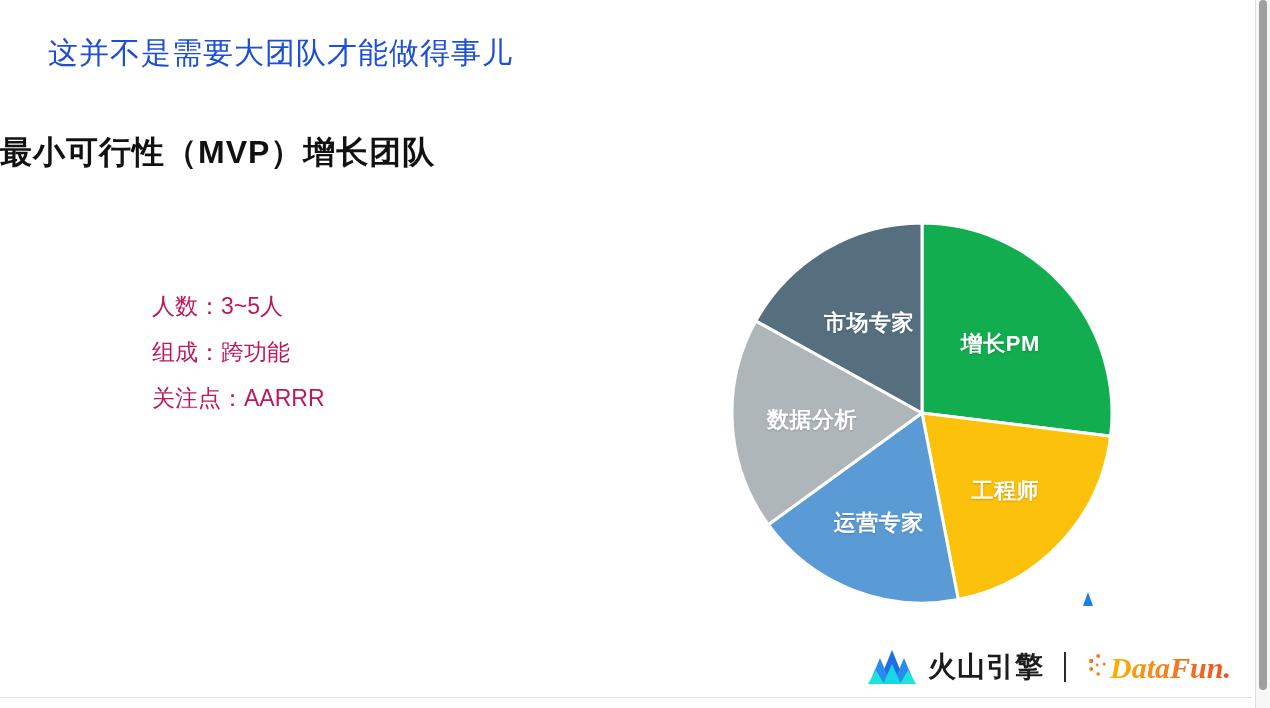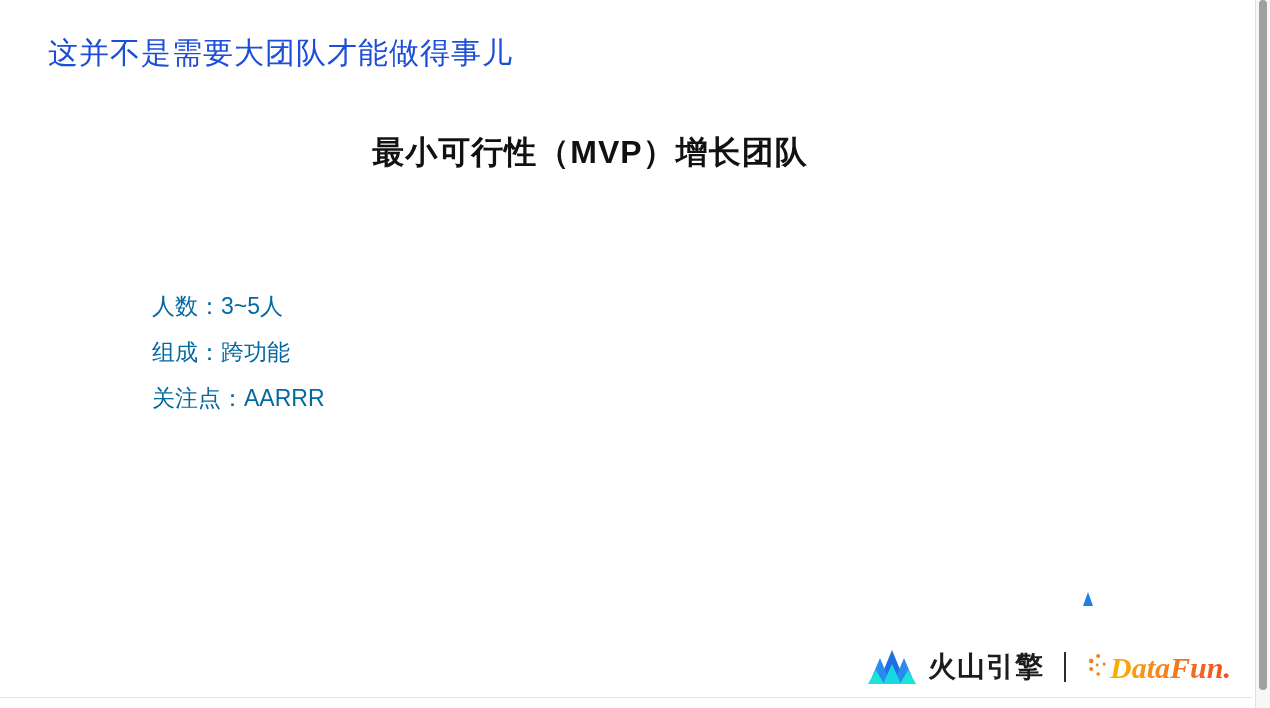--- a/index.html
+++ b/index.html
@@ -39,39 +39,38 @@
     letter-spacing: 1px;
     white-space: nowrap;
   }
 
   
   #main-heading {
     position: absolute;
     left: 0;
     top: 130px;
     width: 1180px;
-    text-align: center;
     font-size: 32px;
     line-height: 44px;
     font-weight: 700;
     color: #111111;
     letter-spacing: 1px;
   }
 
   
   #spec-list {
     position: absolute;
     left: 152px;
     top: 283px;
     width: 470px;
   }
   .spec-line {
     font-size: 23px;
     line-height: 46px;
-    color: #0369a1;
+    color: #be185d;
     font-weight: 400;
     white-space: nowrap;
   }
 
   
   #pie-wrap {
     position: absolute;
     left: 731px;
     top: 222px;
     width: 382px;
@@ -175,20 +174,36 @@
   <div id="slide-title">这并不是需要大团队才能做得事儿</div>
 
   <div id="main-heading">最小可行性（MVP）增长团队</div>
 
   <div id="spec-list">
     <div class="spec-line">人数：3~5人</div>
     <div class="spec-line">组成：跨功能</div>
     <div class="spec-line">关注点：AARRR</div>
   </div>
 
+  <div id="pie-wrap">
+    <svg id="pie-svg" viewBox="0 0 382 382">
+      <g id="pie-slices">
+          <path d="M 191 191 L 191 1 A 190 190 0 0 1 379.5837688118512 214.15517524697802 Z" fill="#11AD4F" stroke="#ffffff" stroke-width="3"></path>
+          <path d="M 191 191 L 379.5837688118512 214.15517524697802 A 190 190 0 0 1 227.25370912154352 377.50916485505616 Z" fill="#FBC10B" stroke="#ffffff" stroke-width="3"></path>
+          <path d="M 191 191 L 227.25370912154352 377.50916485505616 A 190 190 0 0 1 37.286771068760004 302.6791979355699 Z" fill="#5B9BD5" stroke="#ffffff" stroke-width="3"></path>
+          <path d="M 191 191 L 37.286771068760004 302.6791979355699 A 190 190 0 0 1 24.82225564351478 98.88617215319599 Z" fill="#AFB6BA" stroke="#ffffff" stroke-width="3"></path>
+          <path d="M 191 191 L 24.82225564351478 98.88617215319599 A 190 190 0 0 1 190.99999999999997 1 Z" fill="#566F7E" stroke="#ffffff" stroke-width="3"></path>
+        </g>
+    </svg>
+    <div class="slice-label" id="lbl-0" style="left: 269.266px; top: 121.756px;">增长PM</div>
+    <div class="slice-label" id="lbl-1" style="left: 274.374px; top: 268.748px;">工程师</div>
+    <div class="slice-label" id="lbl-2" style="left: 147.826px; top: 300.603px;">运营专家</div>
+    <div class="slice-label" id="lbl-3" style="left: 81.0055px; top: 197.728px;">数据分析</div>
+    <div class="slice-label" id="lbl-4" style="left: 137.962px; top: 100.96px;">市场专家</div>
+  </div>
 
   <svg id="pie-marker" viewBox="0 0 12 14">
     <polygon points="6,0 11,14 1,14" fill="#1C7FE8"></polygon>
   </svg>
 
   <div id="footer-logos">
 
     <div id="volcano-logo">
       <svg id="volcano-mark" viewBox="0 0 52 38">
         <polygon points="26,2 40,36 12,36" fill="#1F6FE0"></polygon>

